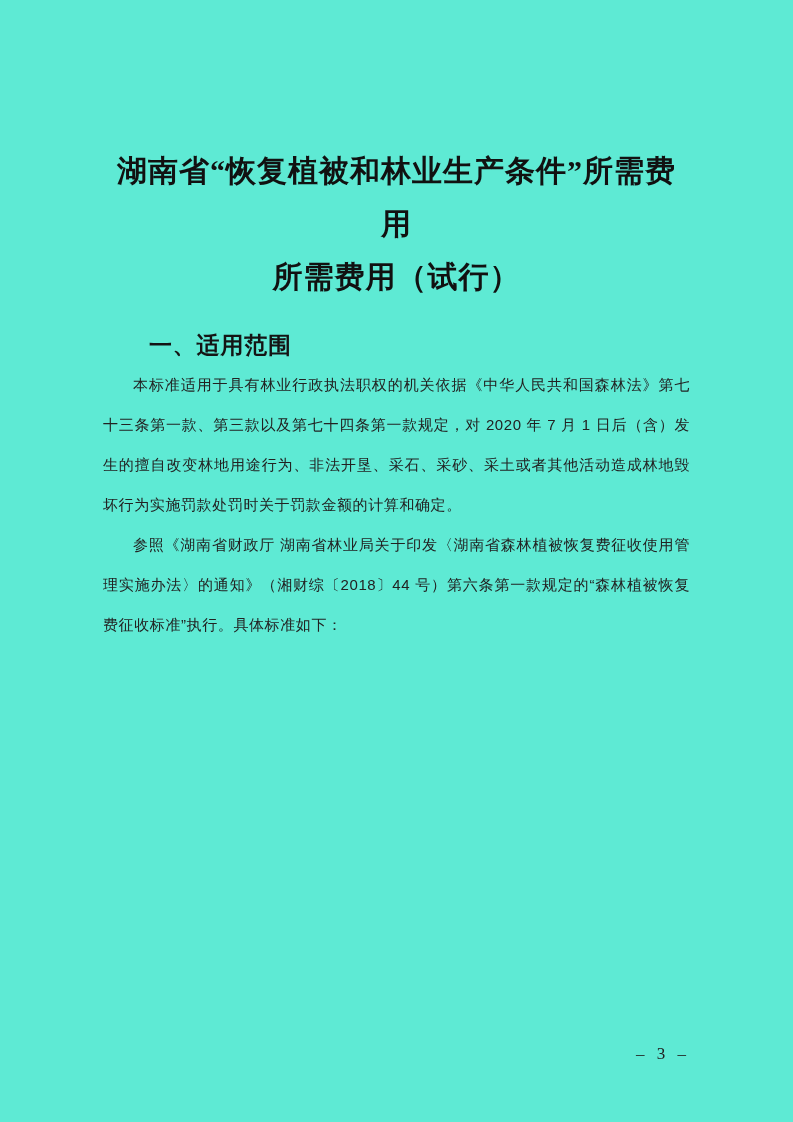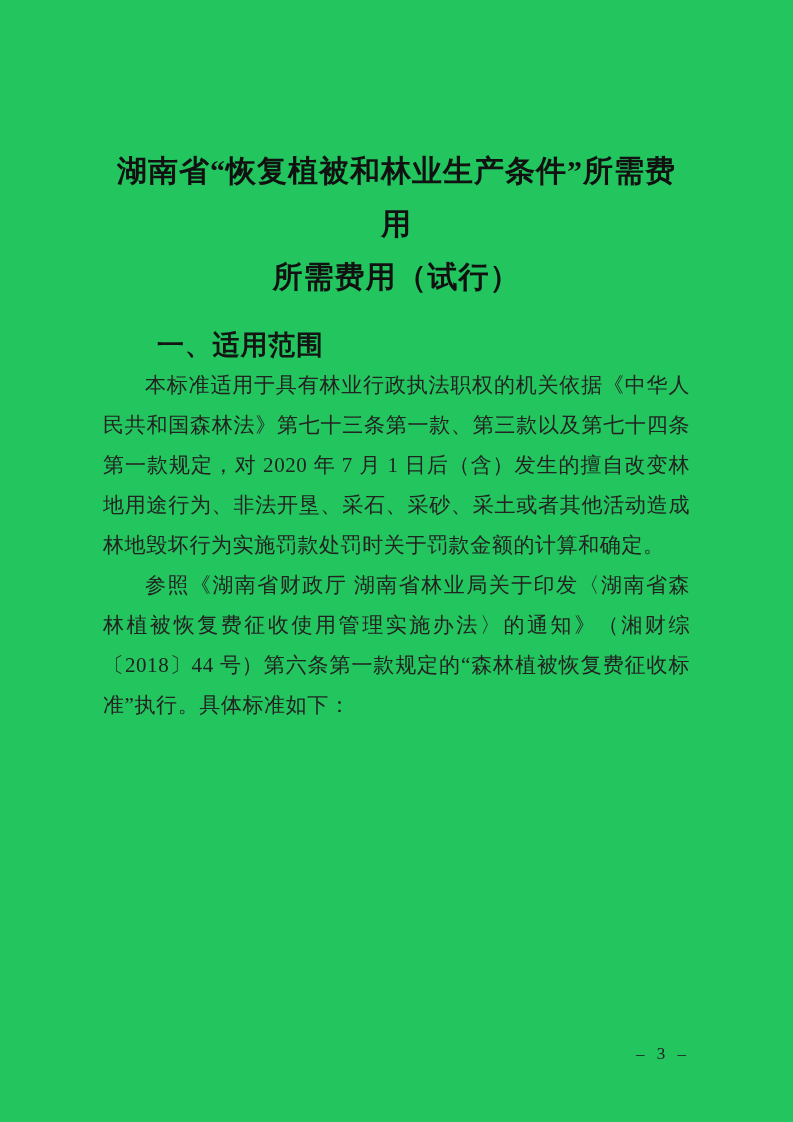--- a/index.html
+++ b/index.html
@@ -2,56 +2,56 @@
 <html><head>
 <meta charset="utf-8">
 <style>
   * { margin: 0; padding: 0; box-sizing: border-box; }
   html, body { background: #ffffff; }
   .page {
     position: relative;
     width: 793px;
     height: 1122px;
     margin: 0 auto;
-    background: #22c55e;
+    background: #5eead4;
     color: #1a1a1a;
     overflow: hidden;
     font-family: "Liberation Serif", "DejaVu Serif", serif;
   }
   .content {
     padding: 144px 103px 0 103px;
   }
   .doc-title {
     text-align: center;
     font-weight: bold;
     font-size: 30px;
     line-height: 53px;
     letter-spacing: 1px;
     color: #111111;
     font-family: "Liberation Serif", "DejaVu Serif", serif;
   }
   .doc-title .title-line { display: block; }
   .section-heading {
     font-weight: bold;
-    font-size: 27px;
+    font-size: 23px;
     line-height: 40px;
     text-indent: 2em;
     letter-spacing: 0.8px;
     color: #141414;
     font-family: "Liberation Sans", "DejaVu Sans", sans-serif;
   }
   .section-heading.first { margin-top: 22px; }
   .body-para {
-    font-size: 21px;
+    font-size: 15px;
     line-height: 40px;
     text-indent: 2em;
     text-align: justify;
     letter-spacing: 0.6px;
     color: #222222;
-    font-family: Liberation Serif, serif;
+    font-family: Liberation Sans, sans-serif;
   }
   .page-number {
     position: absolute;
     top: 1044px;
     right: 103px;
     font-size: 17px;
     letter-spacing: 4px;
     color: #222222;
     font-family: "Liberation Serif", "DejaVu Serif", serif;
   }

